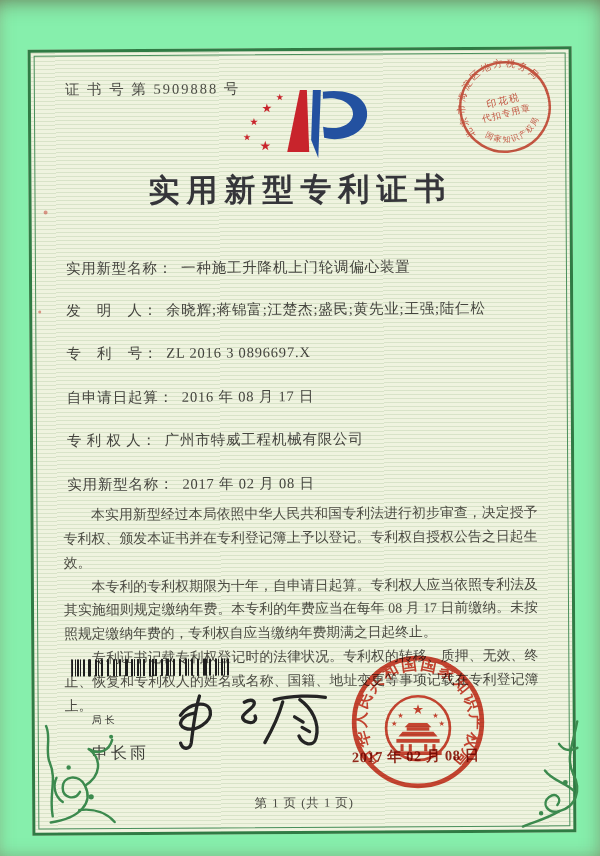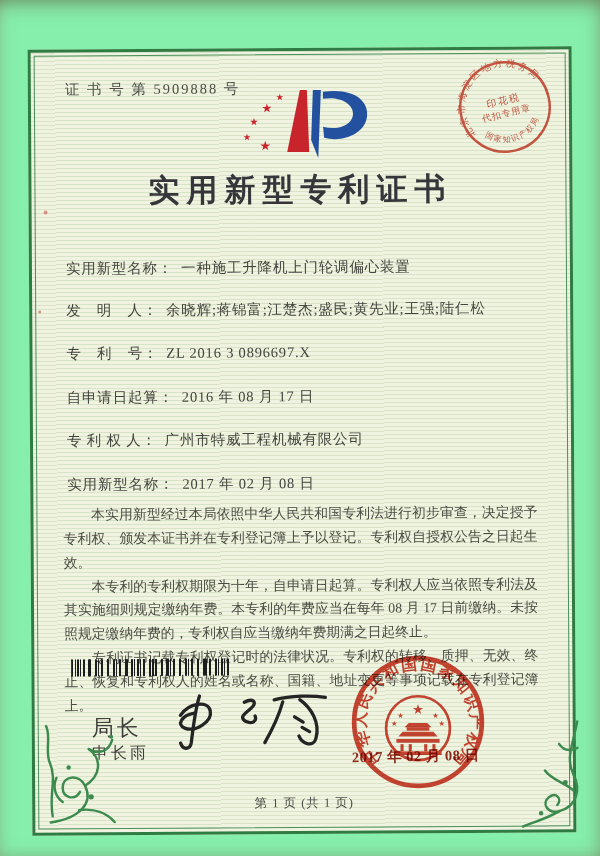--- a/index.html
+++ b/index.html
@@ -48,21 +48,21 @@
     font-size:13.8px;line-height:1.73;color:#4b4b42;text-align:justify;
   }
   .paras p{margin:0;text-indent:2em;}
   .barcode{
     position:absolute;left:37px;top:607px;width:158px;height:17px;
     background-image:
       repeating-linear-gradient(90deg,#1d1d1d 0 2px,rgba(0,0,0,0) 2px 6px),
       repeating-linear-gradient(90deg,#1d1d1d 0 1px,rgba(0,0,0,0) 1px 9px),
       repeating-linear-gradient(90deg,rgba(0,0,0,0) 0 4px,#1d1d1d 4px 5px,rgba(0,0,0,0) 5px 13px);
   }
-  .director-title{position:absolute;left:57px;top:661px;font-size:22px;color:#3e3e39;letter-spacing:3px;}
+  .director-title{position:absolute;left:57px;top:661px;font-size:10px;color:#3e3e39;letter-spacing:3px;}
   .director-name{position:absolute;left:57px;top:691px;font-size:16px;color:#3e3e39;letter-spacing:3px;}
   .signature{position:absolute;left:128px;top:638px;width:172px;height:64px;}
   .footer{
     position:absolute;left:0;right:0;top:744px;text-align:center;
     font-size:12.5px;color:#4c4c45;letter-spacing:1px;
   }
   .ornament-bl{position:absolute;left:4px;top:644px;width:104px;height:132px;}
   .ornament-br{position:absolute;left:476px;top:668px;width:78px;height:112px;}
   .tax-stamp{
     position:absolute;left:453px;top:55px;width:104px;height:104px;z-index:20;

